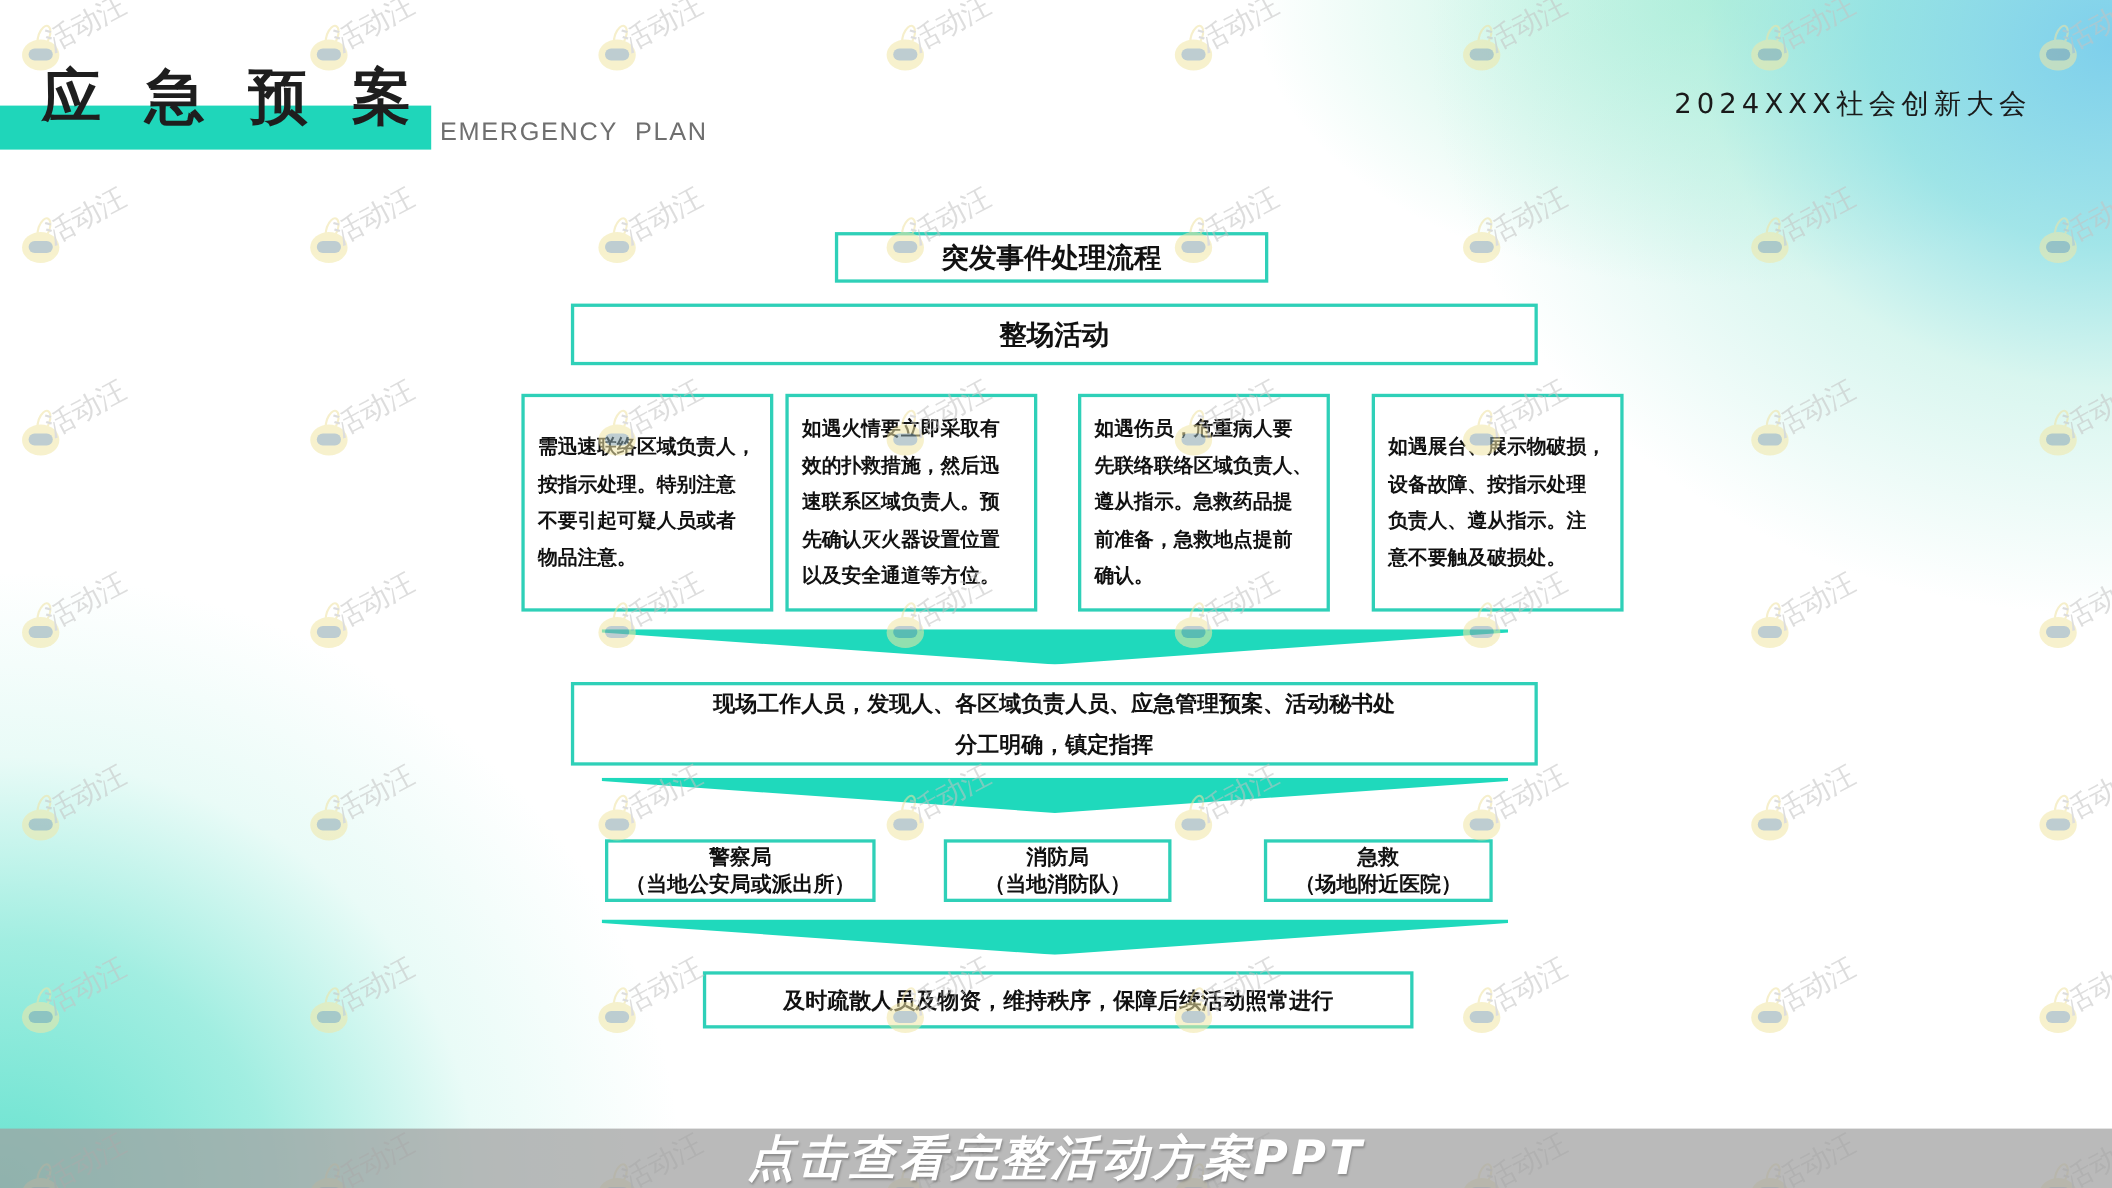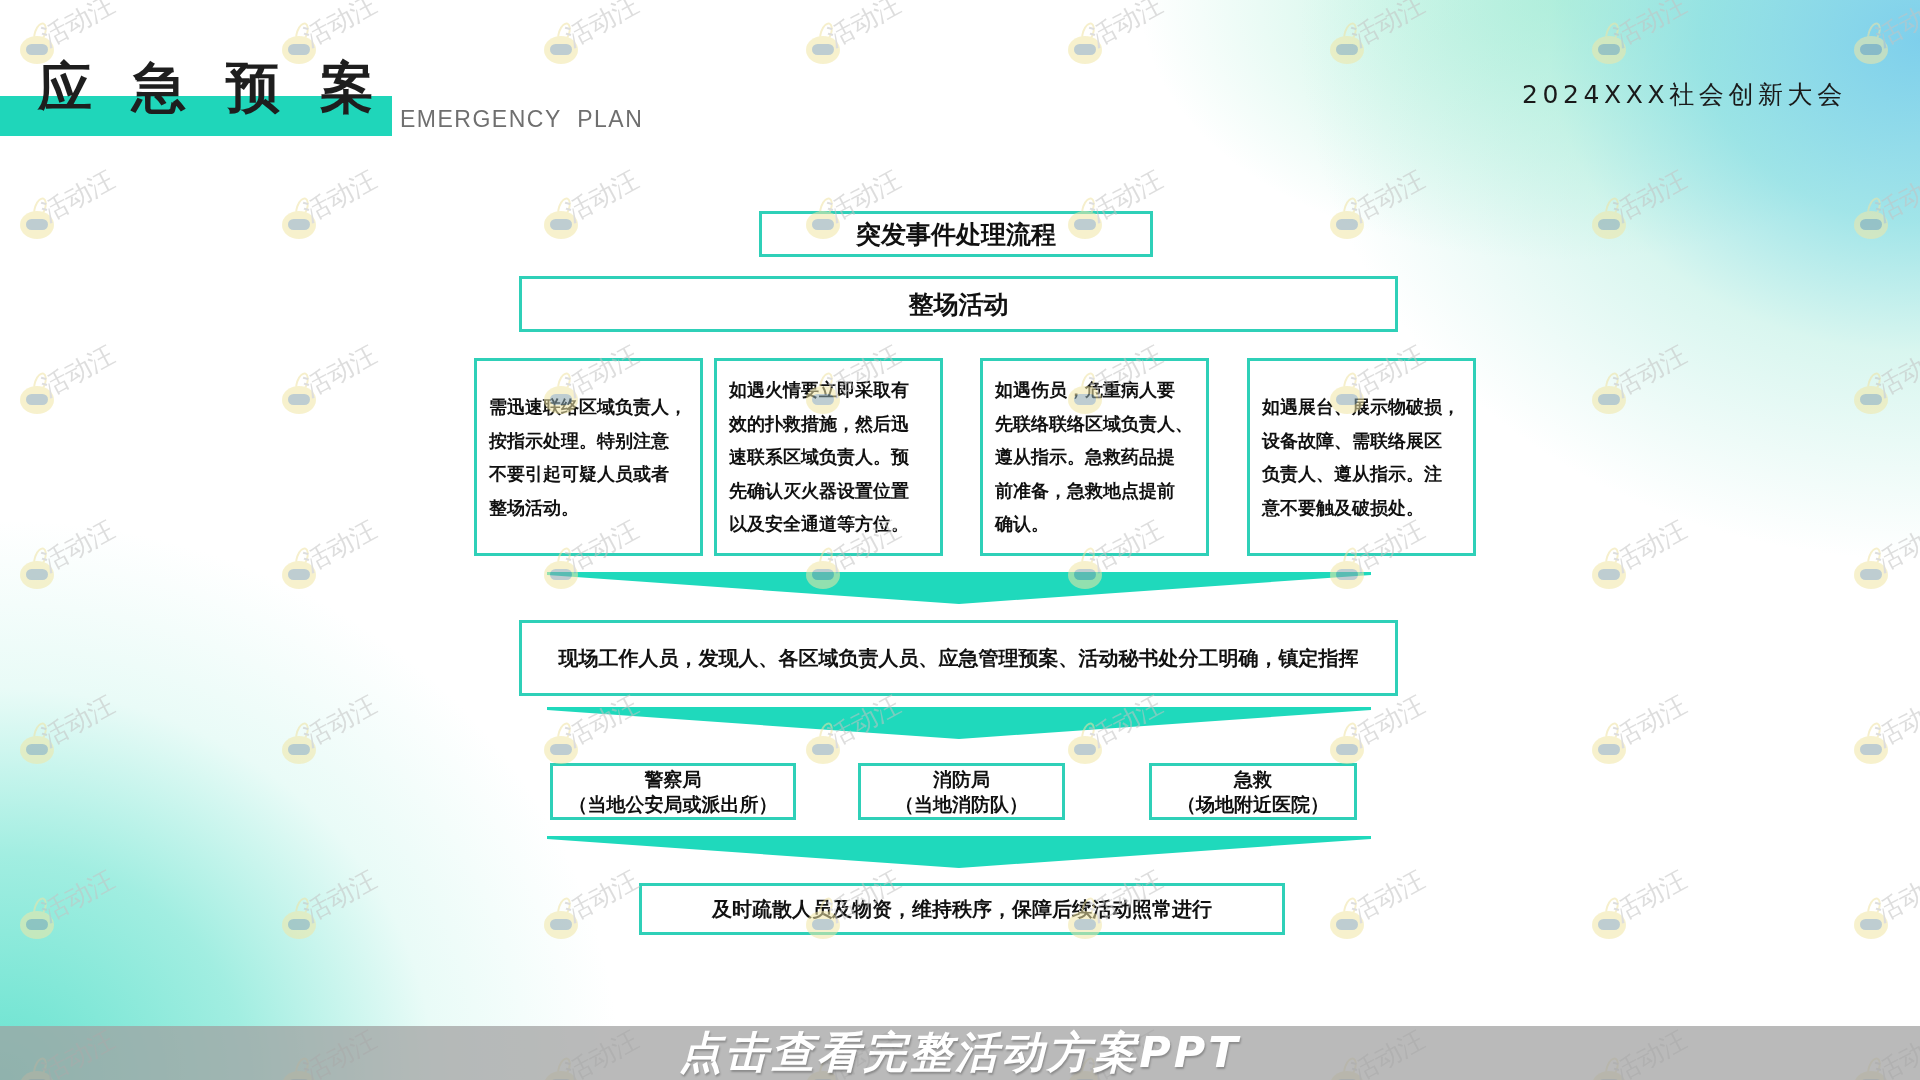--- a/index.html
+++ b/index.html
@@ -74,21 +74,21 @@
   .case-1 { left: 474px; }
   .case-2 { left: 714px; }
   .case-3 { left: 980px; }
   .case-4 { left: 1247px; }
   .arrow { position: absolute; left: 547px; width: 824px; height: 32px; }
   .arrow-1 { top: 572px; }
   .arrow-2 { top: 707px; }
   .arrow-3 { top: 836px; }
   .staff-box {
     left: 519px; top: 620px; width: 879px; height: 76px; font-size: 20px; line-height: 38px;
-    flex-direction: row;
+    flex-direction: column;
   }
   .agency-box {
     top: 763px; height: 57px; font-size: 19px; line-height: 25px; flex-direction: column;
   }
   .agency-police { left: 550px; width: 246px; }
   .agency-fire { left: 858px; width: 207px; }
   .agency-ambulance { left: 1149px; width: 208px; }
   .result-box { left: 639px; top: 883px; width: 646px; height: 52px; font-size: 20px; }
 
   
@@ -118,21 +118,21 @@
 </div>
 <div class="box scope-box">
   <span>整场活动</span>
 </div>
 
 <div class="box case-box case-1">
   <div>
     <span>需迅速联络区域负责人，</span>
     <span>按指示处理。特别注意</span>
     <span>不要引起可疑人员或者</span>
-    <span>整场活动。</span>
+    <span>物品注意。</span>
   </div>
 </div>
 <div class="box case-box case-2">
   <div>
     <span>如遇火情要立即采取有</span>
     <span>效的扑救措施，然后迅</span>
     <span>速联系区域负责人。预</span>
     <span>先确认灭火器设置位置</span>
     <span>以及安全通道等方位。</span>
   </div>
@@ -142,21 +142,21 @@
     <span>如遇伤员，危重病人要</span>
     <span>先联络联络区域负责人、</span>
     <span>遵从指示。急救药品提</span>
     <span>前准备，急救地点提前</span>
     <span>确认。</span>
   </div>
 </div>
 <div class="box case-box case-4">
   <div>
     <span>如遇展台、展示物破损，</span>
-    <span>设备故障、需联络展区</span>
+    <span>设备故障、按指示处理</span>
     <span>负责人、遵从指示。注</span>
     <span>意不要触及破损处。</span>
   </div>
 </div>
 
 <svg class="arrow arrow-1" viewBox="0 0 824 32" preserveAspectRatio="none">
   <polygon points="0,0 824,0 824,3 412,32 0,3" fill="#1fd9bc"></polygon>
 </svg>
 
 <div class="box staff-box">

